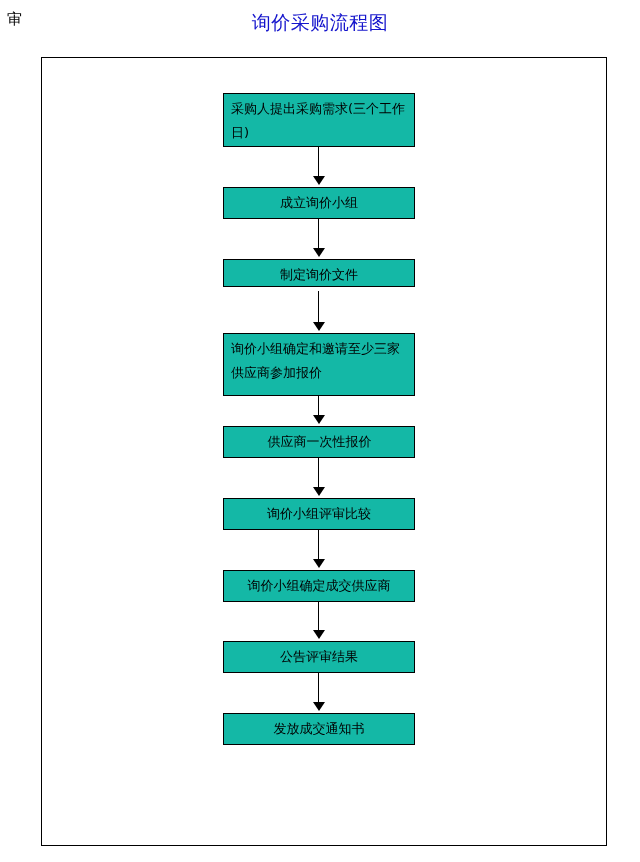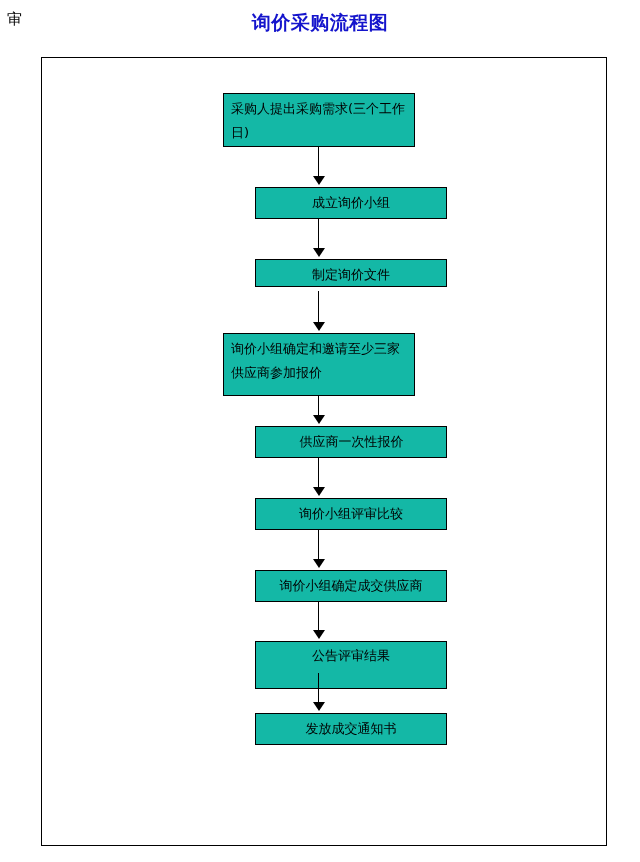--- a/index.html
+++ b/index.html
@@ -28,21 +28,21 @@
 
   
   .doc-title {
     position: absolute;
     left: 0;
     top: 11px;
     width: 640px;
     text-align: center;
     font-size: 19px;
     line-height: 22px;
-    font-weight: bold;
+    font-weight: normal;
     color: #1414cc;
     letter-spacing: 0.5px;
     font-family: "DejaVu Sans", "Liberation Sans", sans-serif;
   }
 
   
   .chart-frame {
     position: absolute;
     left: 41px;
     top: 57px;
@@ -63,21 +63,20 @@
     background: #14b8a6;
     font-size: 13px;
     line-height: 24px;
     color: #000000;
     padding: 3px 5px 3px 7px;
     text-align: left;
   }
   .node.center {
     text-align: center;
     padding-left: 5px;
-    margin-left: 32px;
   }
 
   
   .connector {
     position: absolute;
     left: 276px; 
     width: 1.4px;
     background: #000000;
   }
   .arrowhead {
@@ -120,19 +119,19 @@
   <div class="arrowhead" style="top:429px;"></div>
 
   <div class="node center" style="top:440px;height:32px;">询价小组评审比较</div>
   <div class="connector" style="top:472px;height:31px;"></div>
   <div class="arrowhead" style="top:501px;"></div>
 
   <div class="node center" style="top:512px;height:32px;">询价小组确定成交供应商</div>
   <div class="connector" style="top:544px;height:30px;"></div>
   <div class="arrowhead" style="top:572px;"></div>
 
-  <div class="node center" style="top:583px;height:48px;font-family:Liberation Mono, monospace;">公告评审结果</div>
+  <div class="node center" style="top:583px;height:32px;">公告评审结果</div>
   <div class="connector" style="top:615px;height:31px;"></div>
   <div class="arrowhead" style="top:644px;"></div>
 
   <div class="node center" style="top:655px;height:32px;">发放成交通知书</div>
 
 </div>
 
 </body></html>

